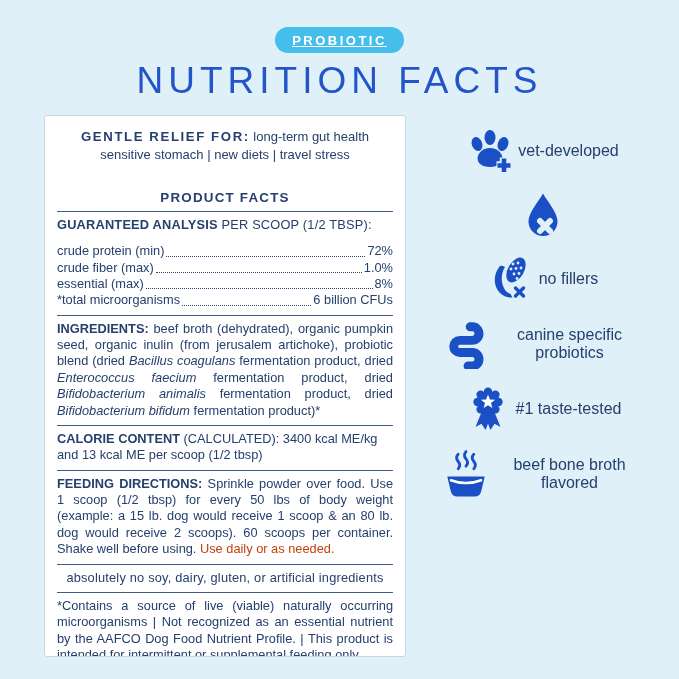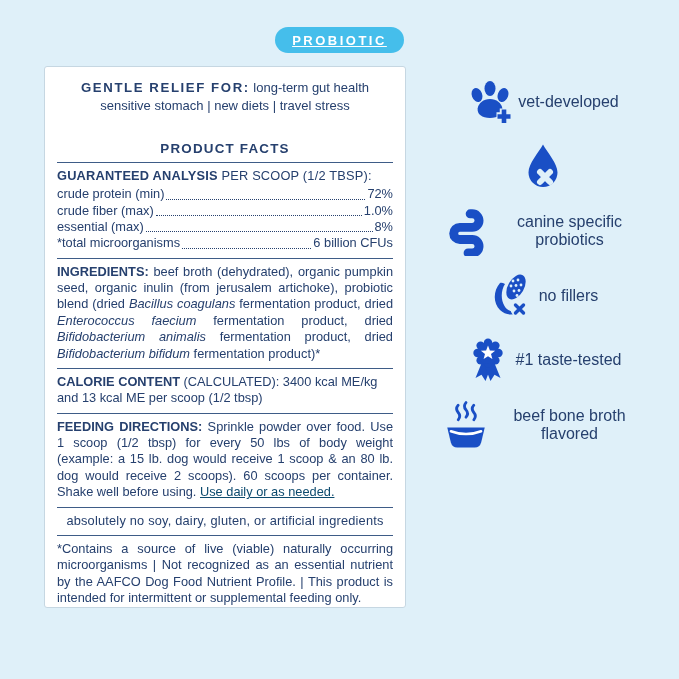--- a/index.html
+++ b/index.html
@@ -50,25 +50,25 @@
   .it{font-style:italic;}
   .just{text-align:justify;}
 
   .relief{text-align:center;padding-top:4px;font-size:13px;line-height:1.4;}
   .relief-label{font-weight:bold;letter-spacing:1.6px;font-size:13.2px;}
   .pf-title{
     text-align:center;font-weight:bold;letter-spacing:1.2px;
     font-size:13.4px;margin-top:24px;padding:0 0 5px;
   }
 
-  .ga-head{margin-bottom:2px;letter-spacing:0.2px;}
+  .ga-head{margin-bottom:10px;letter-spacing:0.2px;}
   .ga-row{display:flex;align-items:flex-end;}
   .ga-dots{flex:1;border-bottom:1.7px dotted #26406E;margin:0 2px 3px;}
 
-  .highlight{color:#0c4a6e;text-decoration:underline;}
+  .highlight{color:#c2410c;}
   .tagline{text-align:center;letter-spacing:0.2px;}
 
   
   .benefits{
     flex:1;
     display:flex;flex-direction:column;align-items:center;
     gap:16px;padding-top:12px;
   }
   .benefit{display:flex;align-items:center;gap:4px;}
   .benefit svg{display:block;}
@@ -81,20 +81,21 @@
   .stroke-blue{stroke:#1A4FC5;}
   .cutout{stroke:#DFF0F9;}
 </style>
 </head>
 <body>
 
 <div class="page">
 
   <div class="header">
     <span class="badge">PROBIOTIC</span>
+    <h1 class="title">NUTRITION FACTS</h1>
   </div>
 
   <div class="content">
 
     <div class="card">
 
       <div class="relief">
         <span class="relief-label">GENTLE RELIEF FOR:</span><span> long-term gut health</span><br>
         <span>sensitive stomach | new diets | travel stress</span>
       </div>
@@ -159,47 +160,47 @@
           <path d="M38 31.5 V45 M31.5 38.5 H44.5" class="stroke-blue" stroke-width="4.6" fill="none"></path>
         </svg>
         <div class="benefit-label">vet-developed</div>
       </div>
 
       <div class="benefit">
         <svg width="48" height="48" viewBox="0 0 48 48">
           <path class="icon-blue" d="M24 2.5 C19.5 10.5 9.5 21.5 9.5 30.5 a14.5 14.5 0 0 0 29 0 C38.5 21.5 28.5 10.5 24 2.5 Z"></path>
           <path d="M21 30 l10 10 M31 30 l-10 10" class="cutout" stroke-width="6" stroke-linecap="round" fill="none"></path>
         </svg>
-      </div>
-
-      <div class="benefit benefit-narrow">
-        <svg width="50" height="50" viewBox="0 0 48 48">
-          <path d="M28 7.5 h2 a6.5 6.5 0 0 1 0 13 h-12 a5.8 5.8 0 0 0 0 11.6 h12 a6.5 6.5 0 0 1 0 13 h-4" fill="none" class="stroke-blue" stroke-width="8.6" stroke-linecap="round"></path>
-        </svg>
-        <div class="benefit-label">canine specific probiotics</div>
       </div>
 
       <div class="benefit">
         <svg width="48" height="48" viewBox="0 0 48 48">
           <ellipse class="icon-blue" cx="29" cy="15" rx="8" ry="13.5" transform="rotate(30 29 15)"></ellipse>
           <g fill="#DFF0F9">
             <circle cx="26" cy="9" r="1.4"></circle>
               <circle cx="31" cy="8" r="1.4"></circle>
             <circle cx="24" cy="14" r="1.4"></circle>
               <circle cx="29" cy="13.5" r="1.4"></circle>
               <circle cx="34" cy="13" r="1.4"></circle>
             <circle cx="27" cy="19" r="1.4"></circle>
               <circle cx="32" cy="18.5" r="1.4"></circle>
             <circle cx="30" cy="23.5" r="1.4"></circle>
           </g>
           <path class="icon-blue" d="M13 11 C6 19 6 31 13 38 C19 44 29 44 34 38 C28 41 21 40 17.5 34 C13.5 27.5 14 18 18 12 C16 11 14.5 10.5 13 11 Z"></path>
           <circle cx="32.5" cy="37" r="9" fill="#DFF0F9"></circle>
           <path d="M28.5 33 l8 8 M36.5 33 l-8 8" class="stroke-blue" stroke-width="3.4" stroke-linecap="round" fill="none"></path>
         </svg>
         <div class="benefit-label">no fillers</div>
+      </div>
+
+      <div class="benefit benefit-narrow">
+        <svg width="50" height="50" viewBox="0 0 48 48">
+          <path d="M28 7.5 h2 a6.5 6.5 0 0 1 0 13 h-12 a5.8 5.8 0 0 0 0 11.6 h12 a6.5 6.5 0 0 1 0 13 h-4" fill="none" class="stroke-blue" stroke-width="8.6" stroke-linecap="round"></path>
+        </svg>
+        <div class="benefit-label">canine specific probiotics</div>
       </div>
 
       <div class="benefit">
         <svg width="48" height="48" viewBox="0 0 48 48">
           <g class="icon-blue">
             <path d="M18 26 L11.5 42 L17.5 38.8 L21.5 45 L27 31 Z"></path>
             <path d="M30 26 L36.5 42 L30.5 38.8 L26.5 45 L21 31 Z"></path>
             <g>
               <circle cx="24" cy="6.8" r="4.2"></circle>
                 <circle cx="31.4" cy="9.6" r="4.2"></circle>

